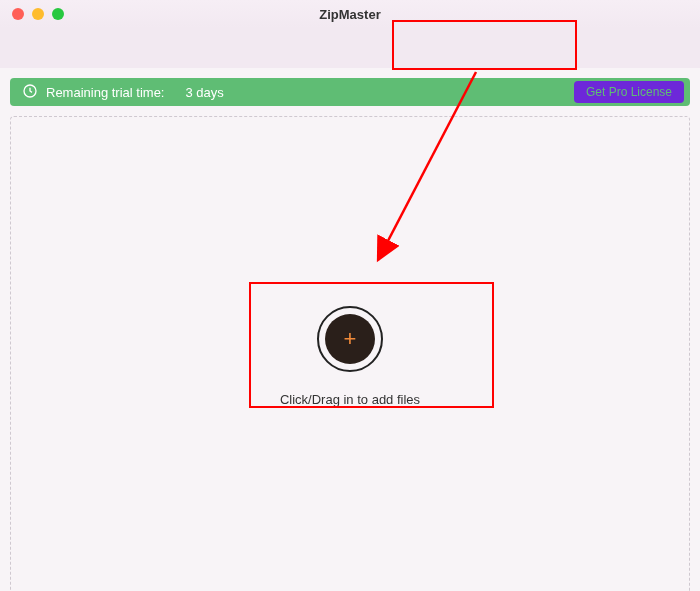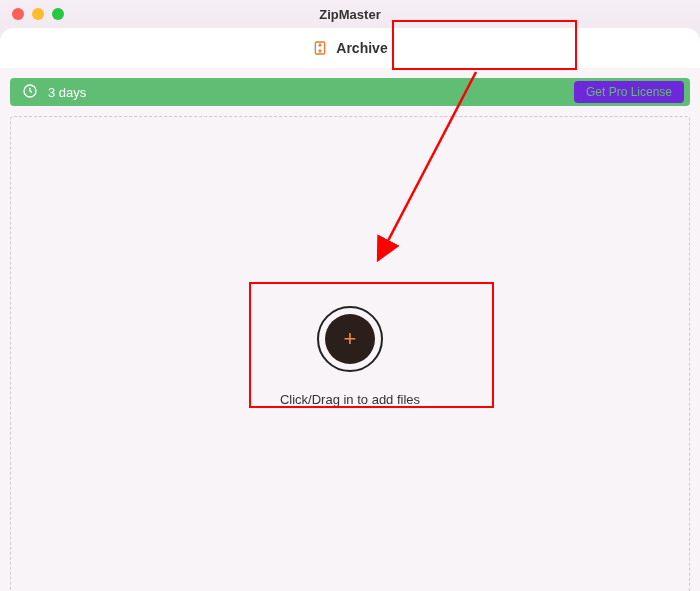--- a/index.html
+++ b/index.html
@@ -78,21 +78,21 @@
       background: #5fbd74;
       border-radius: 4px;
       display: flex;
       align-items: center;
       padding: 0 6px 0 12px;
       color: #fff;
       font-size: 13px;
       gap: 8px;
     }
     .trialbar .label { font-weight: 400; }
-    .trialbar .value { font-weight: 500; margin-left: 2px; }
+    .trialbar .value { font-weight: 500; margin-left: 13px; }
     .trialbar .spacer { flex: 1; }
     .pro-btn {
       background: #6d28d9;
       color: #5fbd74;
       border: none;
       border-radius: 4px;
       padding: 4px 12px;
       font-size: 12px;
       cursor: pointer;
     }
@@ -156,39 +156,30 @@
 <div class="titlebar">
   <div class="traffic-lights">
     <div class="dot red"></div>
     <div class="dot yellow"></div>
     <div class="dot green"></div>
   </div>
   <div class="app-title">ZipMaster</div>
 </div>
 
 <div class="tabbar">
-  <div class="tab active">
-    <span class="tab-icon">
-      <svg viewBox="0 0 24 24" width="16" height="16" fill="none" stroke="#e87a2e" stroke-width="2">
-        <rect x="5" y="3" width="14" height="18" rx="2"></rect>
-        <path d="M12 5 L12 9 M10 7 L12 9 L14 7"></path>
-        <path d="M12 19 L12 15 M10 17 L12 15 L14 17"></path>
-      </svg>
-    </span>
-    <span>Archive</span>
-  </div>
 </div>
 
 <div class="trialbar">
   <span>
     <svg viewBox="0 0 24 24" width="16" height="16" fill="none" stroke="#fff" stroke-width="2">
       <circle cx="12" cy="12" r="9"></circle>
       <path d="M12 7 L12 12 L15 14"></path>
     </svg>
   </span>
+  <span class="label">Remaining trial time:</span>
   <span class="value">3 days</span>
   <span class="spacer"></span>
   <button class="pro-btn">Get Pro License</button>
 </div>
 
 <div class="dropzone">
   <div class="drop-center">
     <div class="plus-outer">
       <div class="plus-inner">+</div>
     </div>

